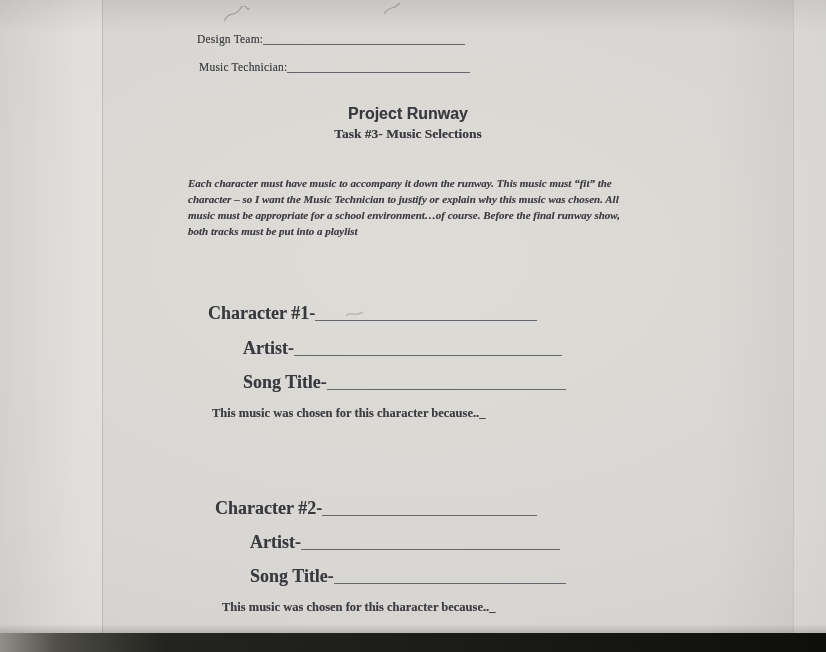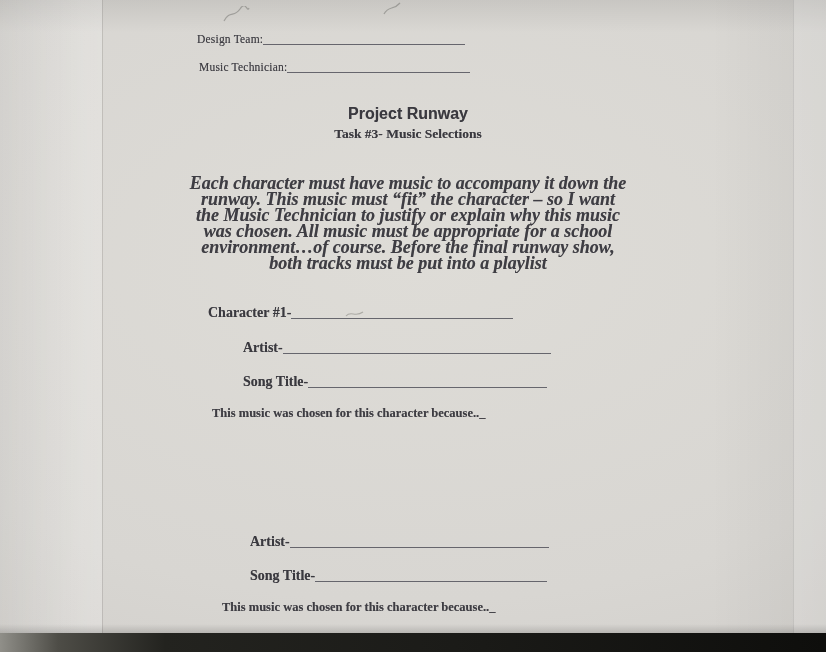--- a/index.html
+++ b/index.html
@@ -30,24 +30,24 @@
   .blank{display:inline-block;height:11px;border-bottom:1px solid rgba(72,72,82,0.8);vertical-align:-2px;}
 
   .f1{left:197px;top:33px;}  .f1 .blank{width:202px;}
   .f2{left:199px;top:61px;}  .f2 .blank{width:183px;}
 
   .title{position:absolute;top:105px;left:0;width:816px;text-align:center;
     font-family:"Liberation Sans",sans-serif;font-weight:bold;font-size:16px;color:#3a393f;}
   .subtitle{position:absolute;top:126px;left:0;width:816px;text-align:center;
     font-weight:bold;font-size:13.5px;color:#3a393f;}
 
-  .instructions{position:absolute;top:175px;left:188px;width:440px;text-align:center;
-    font-weight:bold;font-style:italic;font-size:18px;line-height:16px;color:#3e3d43;}
+  .instructions{position:absolute;top:175px;left:188px;width:440px;
+    font-weight:bold;font-style:italic;font-size:11px;line-height:16px;color:#3e3d43;}
 
-  .sec-label{font-weight:bold;font-size:14px;color:#3a393f;margin-top:20px;}
+  .sec-label{font-weight:bold;font-size:18px;color:#3a393f;margin-top:20px;}
   .reason{position:absolute;font-weight:bold;font-size:12.5px;color:#3e3d43;white-space:nowrap;}
 
   .c1{left:208px;top:303px;} .c1 .blank{width:222px;}
   .a1{left:243px;top:338px;} .a1 .blank{width:268px;}
   .s1{left:243px;top:372px;} .s1 .blank{width:239px;}
   .r1{left:212px;top:406px;}
 
   .c2{left:215px;top:498px;} .c2 .blank{width:215px;}
   .a2{left:250px;top:532px;} .a2 .blank{width:259px;}
   .s2{left:250px;top:566px;} .s2 .blank{width:232px;}
@@ -93,20 +93,23 @@
     <span class="sec-label">Character #1-</span><span class="blank"></span>
   </div>
   <div class="row a1">
     <span class="sec-label">Artist-</span><span class="blank"></span>
   </div>
   <div class="row s1">
     <span class="sec-label">Song Title-</span><span class="blank"></span>
   </div>
   <div class="reason r1">This music was chosen for this character because.._</div>
 
+  <div class="row c2">
+    <span class="sec-label">Character #2-</span><span class="blank"></span>
+  </div>
   <div class="row a2">
     <span class="sec-label">Artist-</span><span class="blank"></span>
   </div>
   <div class="row s2">
     <span class="sec-label">Song Title-</span><span class="blank"></span>
   </div>
   <div class="reason r2">This music was chosen for this character because.._</div>
 
   <div class="desk-shadow"></div>
   <div class="desk"></div>

